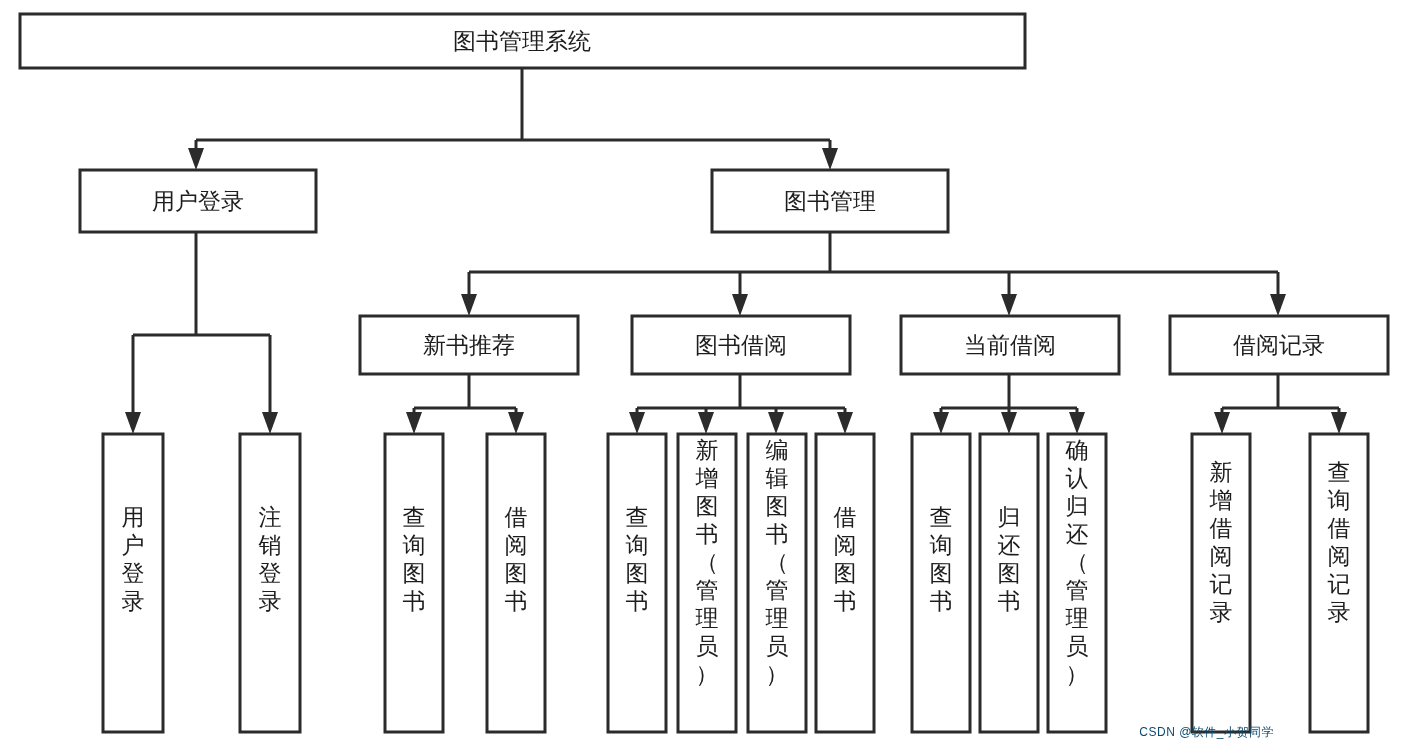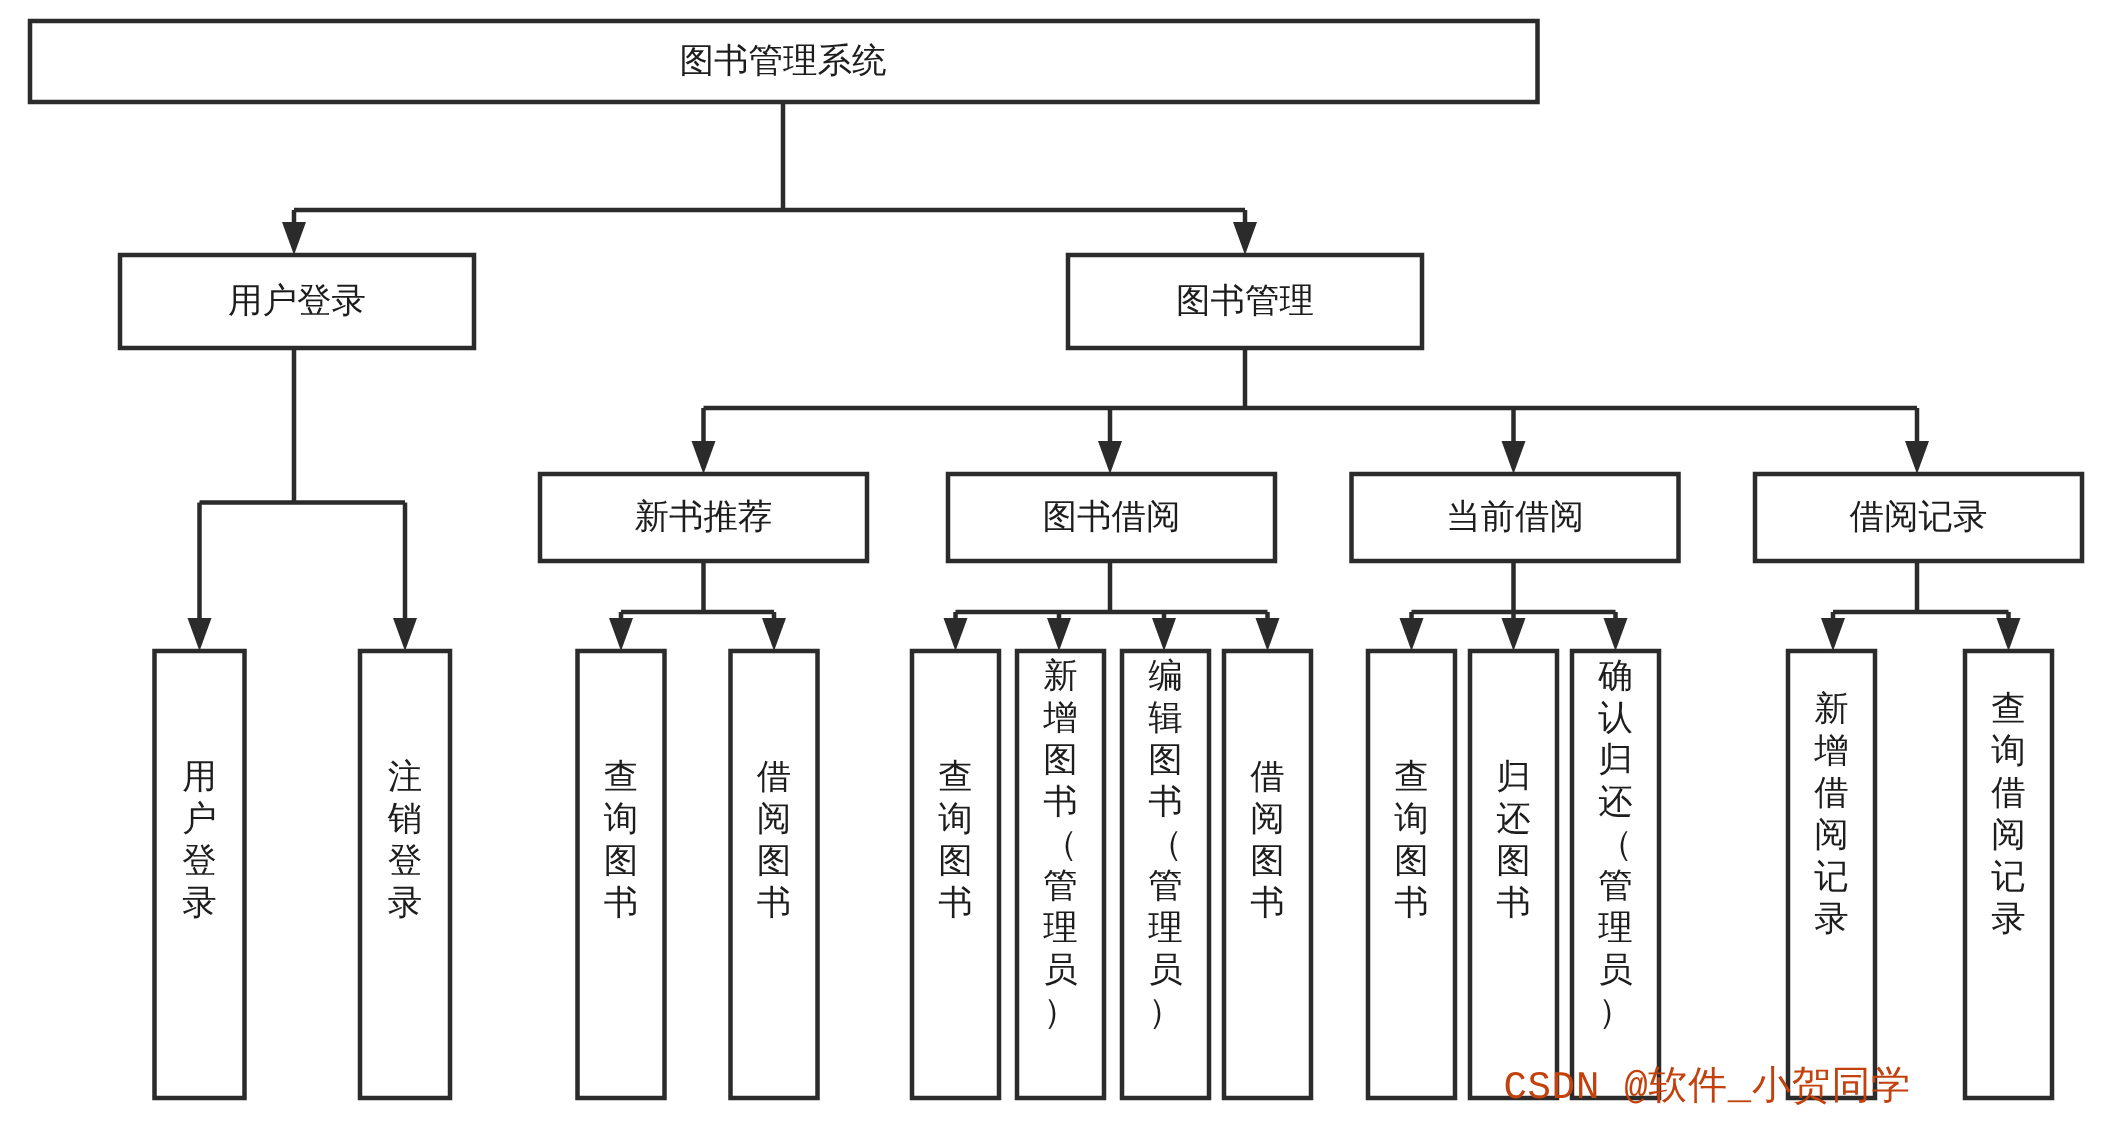--- a/index.html
+++ b/index.html
@@ -51,23 +51,23 @@
   .node-label-v {
     font-family: "DejaVu Sans", "Liberation Sans", sans-serif;
     font-size: 23px;
     fill: #1d1d1d;
     text-anchor: middle;
   }
   .watermark {
     position: absolute;
     right: 16px;
     bottom: 6px;
-    font-family: Liberation Mono, monospace;
-    font-size: 26px;
-    color: #c2410c;
+    font-family: Liberation Sans, sans-serif;
+    font-size: 12px;
+    color: #0c4a6e;
     letter-spacing: 0.5px;
     white-space: nowrap;
     user-select: none;
   }
 </style>
 </head>
 <body>
 
 <div id="diagram-root">
 

